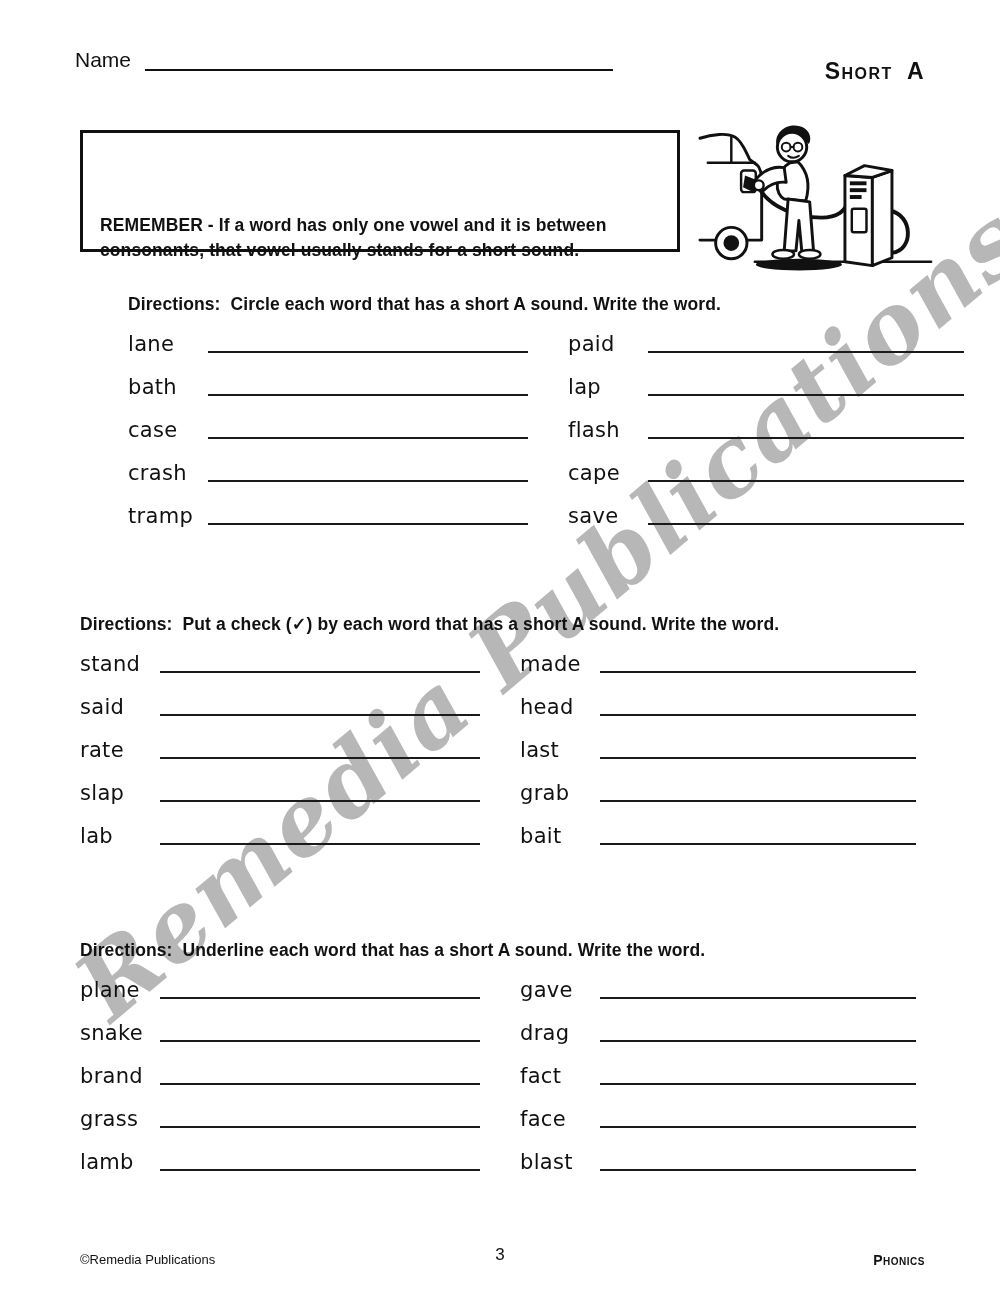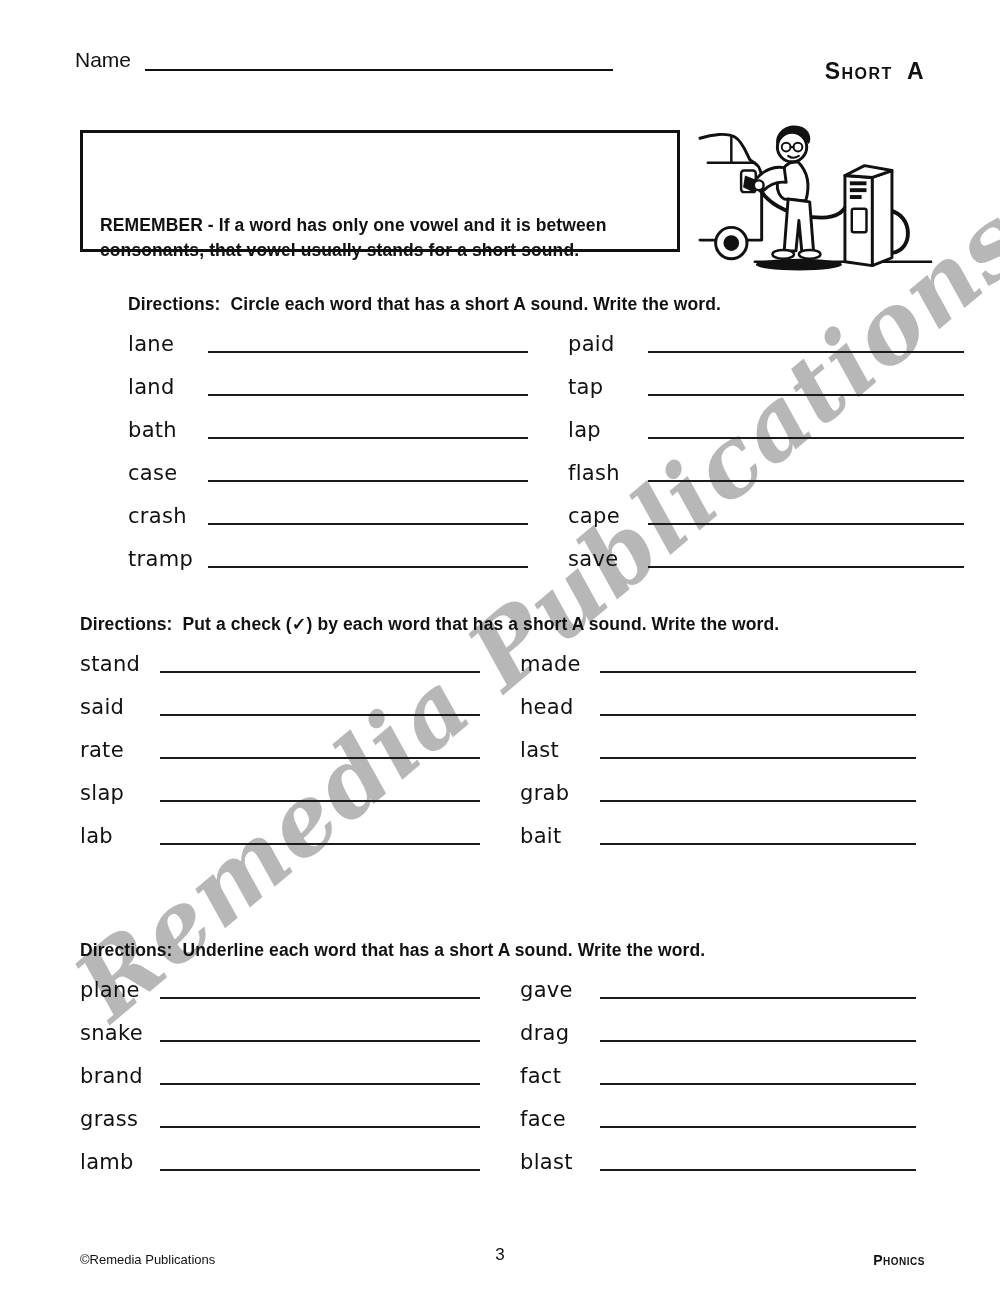--- a/index.html
+++ b/index.html
@@ -151,26 +151,20 @@
         <span class="dlabel">Directions:</span><span>Circle each word that has a short A sound. Write the word.</span>
       </div>
       <div class="rows">
         <div class="wrow">
           <span class="wlabel">lane</span>
             <div class="wline"></div>
           <span class="wlabel r">paid</span>
             <div class="wline r"></div>
         </div>
         <div class="wrow">
-          <span class="wlabel">land</span>
-            <div class="wline"></div>
-          <span class="wlabel r">tap</span>
-            <div class="wline r"></div>
-        </div>
-        <div class="wrow">
           <span class="wlabel">bath</span>
             <div class="wline"></div>
           <span class="wlabel r">lap</span>
             <div class="wline r"></div>
         </div>
         <div class="wrow">
           <span class="wlabel">case</span>
             <div class="wline"></div>
           <span class="wlabel r">flash</span>
             <div class="wline r"></div>

